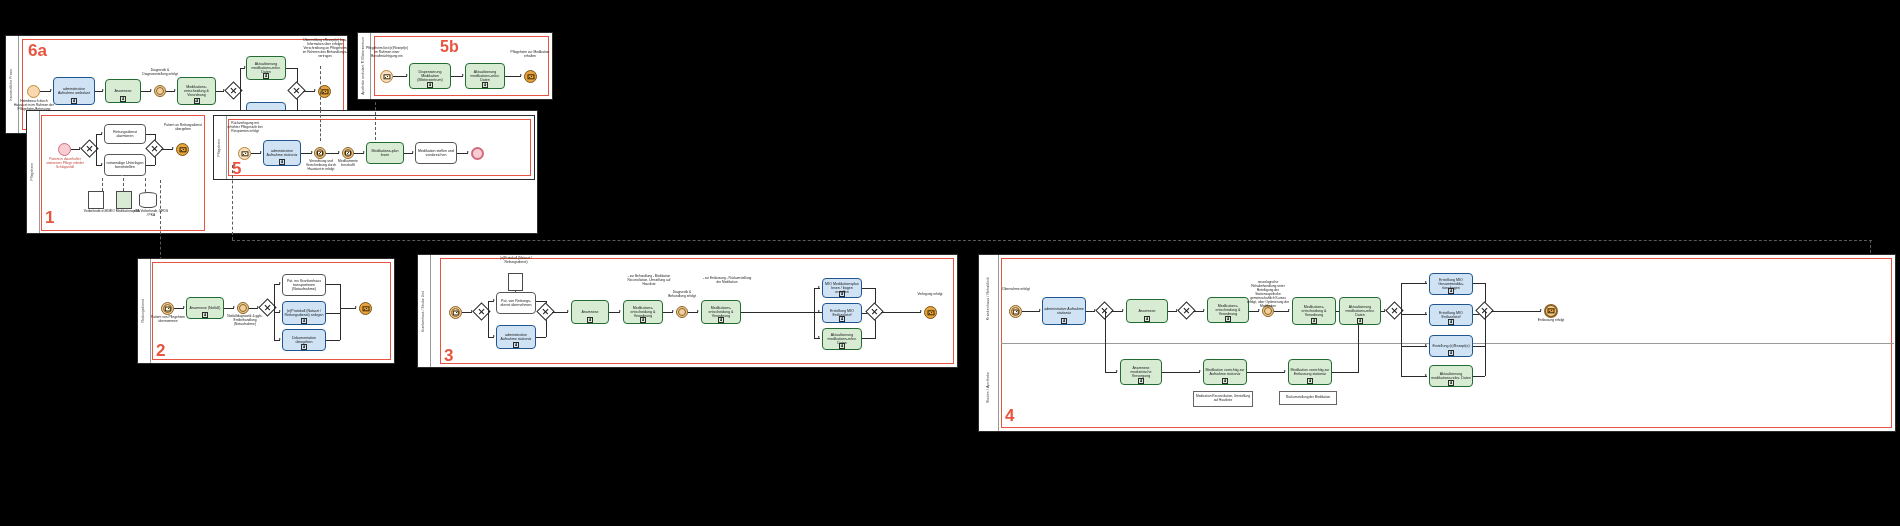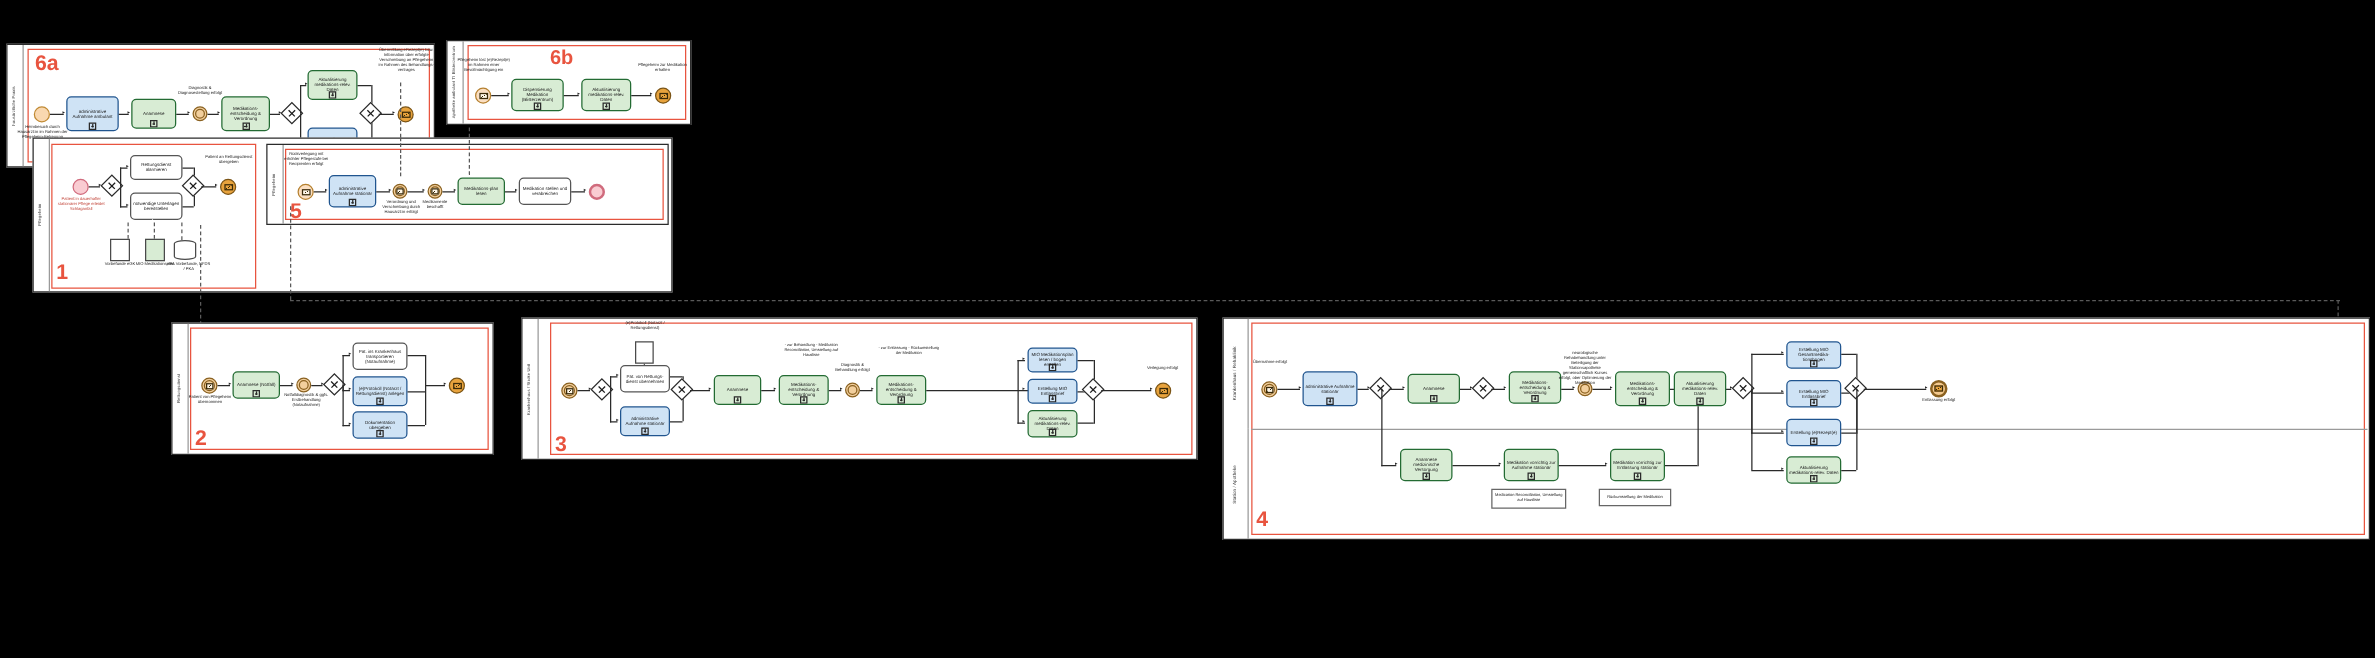--- a/index.html
+++ b/index.html
@@ -169,21 +169,21 @@
     </div>
     <div class="note" style="left:296px;top:3px;width:46px;">Übermittlung eRezept(e) bzw. Information über erfolgte Verschreibung an Pflegeheim im Rahmen des Behandlungs-vertrages</div>
   </div>
 
   <div class="pool" style="left:357px;top:32px;width:196px;height:68px;">
     <div class="lane-label">
       <span>Apotheke ambulant TI Blisterzentrum</span>
     </div>
     <div class="pool-inner" style="left:16px;top:3px;right:3px;bottom:3px;"></div>
 
-    <div class="poolnum" style="left:82px;top:6px;font-size:16px;">6b</div>
+    <div class="poolnum" style="left:82px;top:6px;font-size:16px;">5b</div>
 
     <div class="ev start-msg" style="left:22px;top:37px;width:13px;height:13px;">
       <i class="envelope"></i>
     </div>
     <div class="note" style="left:8px;top:14px;width:42px;">Pflegeheim löst (e)Rezept(e) im Rahmen einer Bevollmächtigung ein</div>
 
     <div class="ln h" style="left:35px;top:43px;width:14px;"></div>
     <div class="arw r" style="left:48px;top:41.2px;"></div>
 
     <div class="task green" style="left:51px;top:30px;width:42px;height:26px;">

